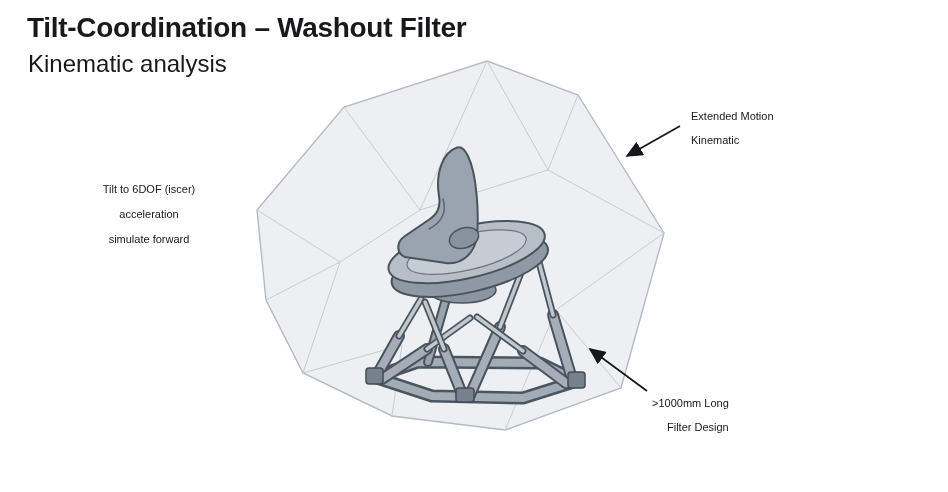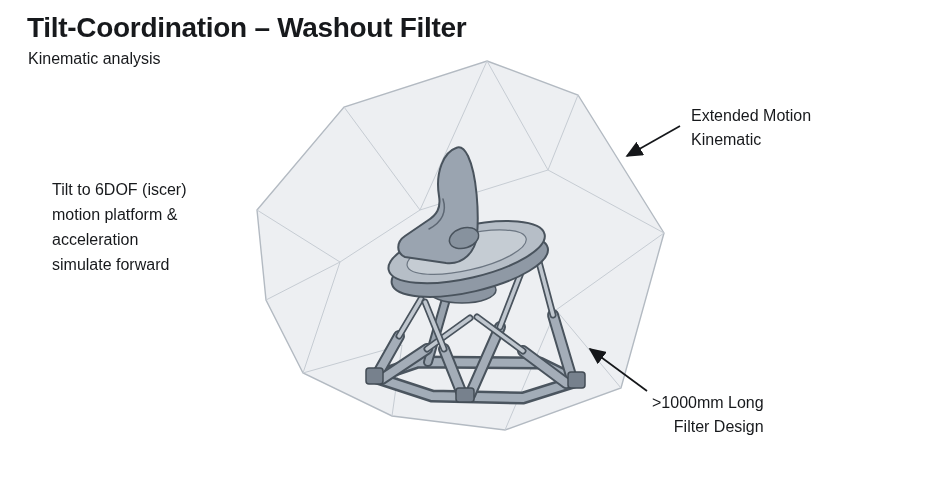--- a/index.html
+++ b/index.html
@@ -31,34 +31,35 @@
     margin: 0;
     font-size: 28px;
     font-weight: 600;
     letter-spacing: -0.3px;
     color: #17191c;
   }
   .subtitle {
     position: absolute;
     left: 28px;
     top: 50px;
-    font-size: 16px;
+    font-size: 24px;
     font-weight: 400;
     color: #17191c;
   }
   .ann {
     position: absolute;
-    font-size: 16px;
+    font-size: 11px;
     line-height: 24px;
     color: #17191c;
   }
   .ann-tilt {
-    left: 52px;
+    left: 42px;
     top: 177px;
     width: 214px;
+    text-align: center;
     line-height: 25px;
   }
   .ann-envelope {
     left: 691px;
     top: 104px;
     text-align: left;
   }
   .ann-stroke {
     left: 652px;
     top: 391px;
@@ -160,21 +161,20 @@
 
     <line x1="680" y1="126" x2="627" y2="156" stroke="#15171a" stroke-width="1.7" marker-end="url(#arrowhead)"></line>
     <line x1="647" y1="391" x2="590" y2="349" stroke="#15171a" stroke-width="1.7" marker-end="url(#arrowhead)"></line>
   </svg>
 
   <h1 class="title">Tilt-Coordination – Washout Filter</h1>
   <div class="subtitle">Kinematic analysis</div>
 
   <div class="ann ann-tilt">
     <div>Tilt to 6DOF (iscer)</div>
-    <div>motion platform &amp;</div>
     <div>acceleration</div>
     <div>simulate forward</div>
   </div>
 
   <div class="ann ann-envelope">
     <div>Extended Motion</div>
     <div>Kinematic</div>
   </div>
 
   <div class="ann ann-stroke">

